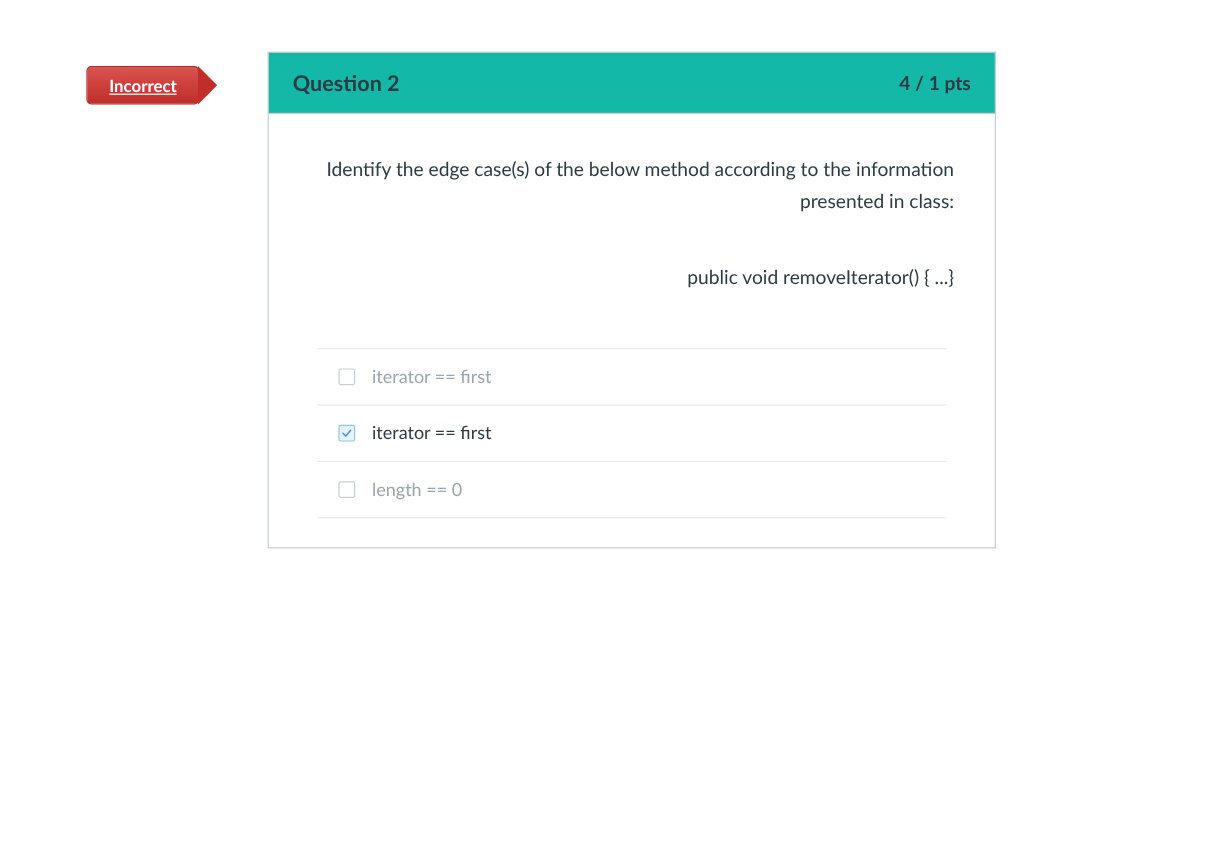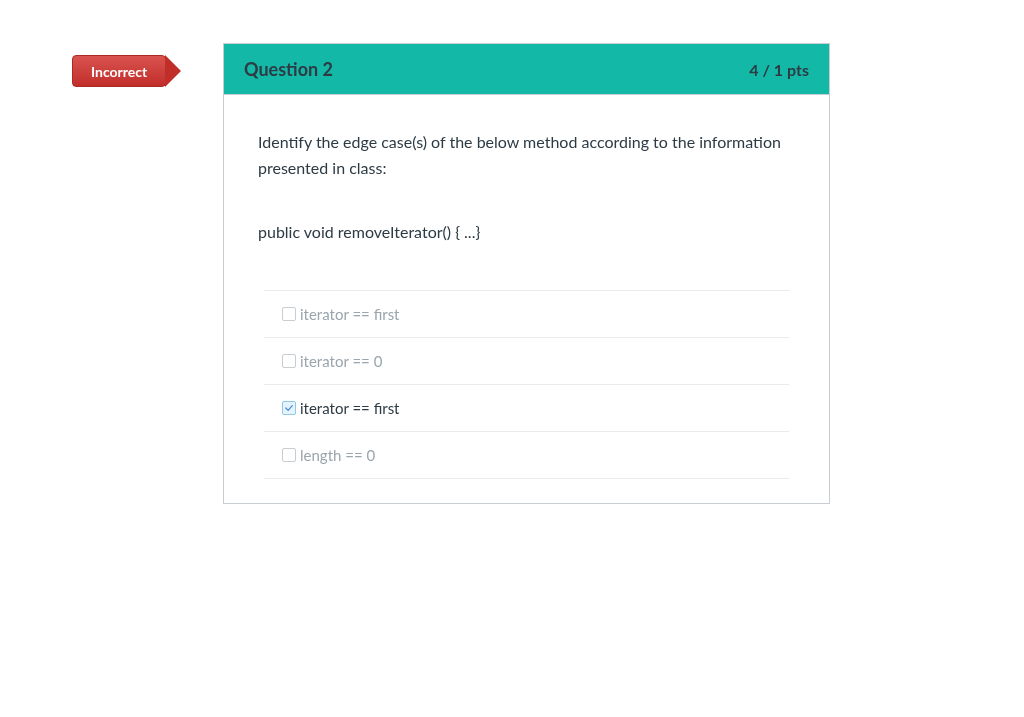--- a/index.html
+++ b/index.html
@@ -23,20 +23,21 @@
       background: linear-gradient(to bottom, #d9534f 0%, #c12e2a 100%);
       border: 1px solid #ac2925;
       color: #fff;
       font-weight: 700;
       font-size: 14px;
       padding: 8px 18px;
       border-radius: 4px;
       height: 32px;
       line-height: 16px;
       z-index: 2;
+      text-decoration: underline;
     }
     .badge::after {
       content: "";
       position: absolute;
       right: -16px;
       top: 50%;
       transform: translateY(-50%);
       width: 0; height: 0;
       border-top: 16px solid transparent;
       border-bottom: 16px solid transparent;
@@ -60,38 +61,39 @@
       color: #2d3b45;
     }
     .q-pts {
       font-size: 16px;
       font-weight: 700;
       color: #2d3b45;
     }
     .card-body {
       padding: 34px 34px 24px 34px;
       color: #2d3b45;
+      text-align: right;
     }
     .prompt {
       font-size: 16px;
       line-height: 1.6;
       margin-bottom: 40px;
     }
     .code-line {
       font-size: 16px;
       line-height: 1.5;
       margin-bottom: 46px;
     }
     .answers {
       padding: 0 6px;
     }
     .answer {
       display: flex;
       align-items: center;
-      gap: 4px;
+      gap: 14px;
       padding: 14px 18px 14px 18px;
       border-top: 1px solid #eaeaea;
     }
     .answer:last-child {
       border-bottom: 1px solid #eaeaea;
     }
     .answer.top { border-top: 1px solid #eaeaea; }
     .checkbox {
       width: 14px;
       height: 14px;
@@ -135,24 +137,20 @@
       <span class="q-pts">4 / 1 pts</span>
     </div>
     <div class="card-body">
       <p class="prompt">Identify the edge case(s) of the below method according to the information presented in class:</p>
       <p class="code-line">public void removeIterator() { ...}</p>
       <div class="answers" id="answers">
           <div class="answer top">
             <span class="checkbox"></span>
             <span class="answer-text">iterator == first</span>
           </div>
-          <div class="answer">
-            <span class="checkbox"></span>
-            <span class="answer-text">iterator == 0</span>
-          </div>
           <div class="answer selected">
             <span class="checkbox checked">
               <svg class="checkmark" viewBox="0 0 10 10">
                 <path d="M1 5 L4 8 L9 2" stroke="#4a90d9" stroke-width="1.6" fill="none" stroke-linecap="round" stroke-linejoin="round"></path>
               </svg>
             </span>
             <span class="answer-text">iterator == first</span>
           </div>
           <div class="answer">
             <span class="checkbox"></span>

